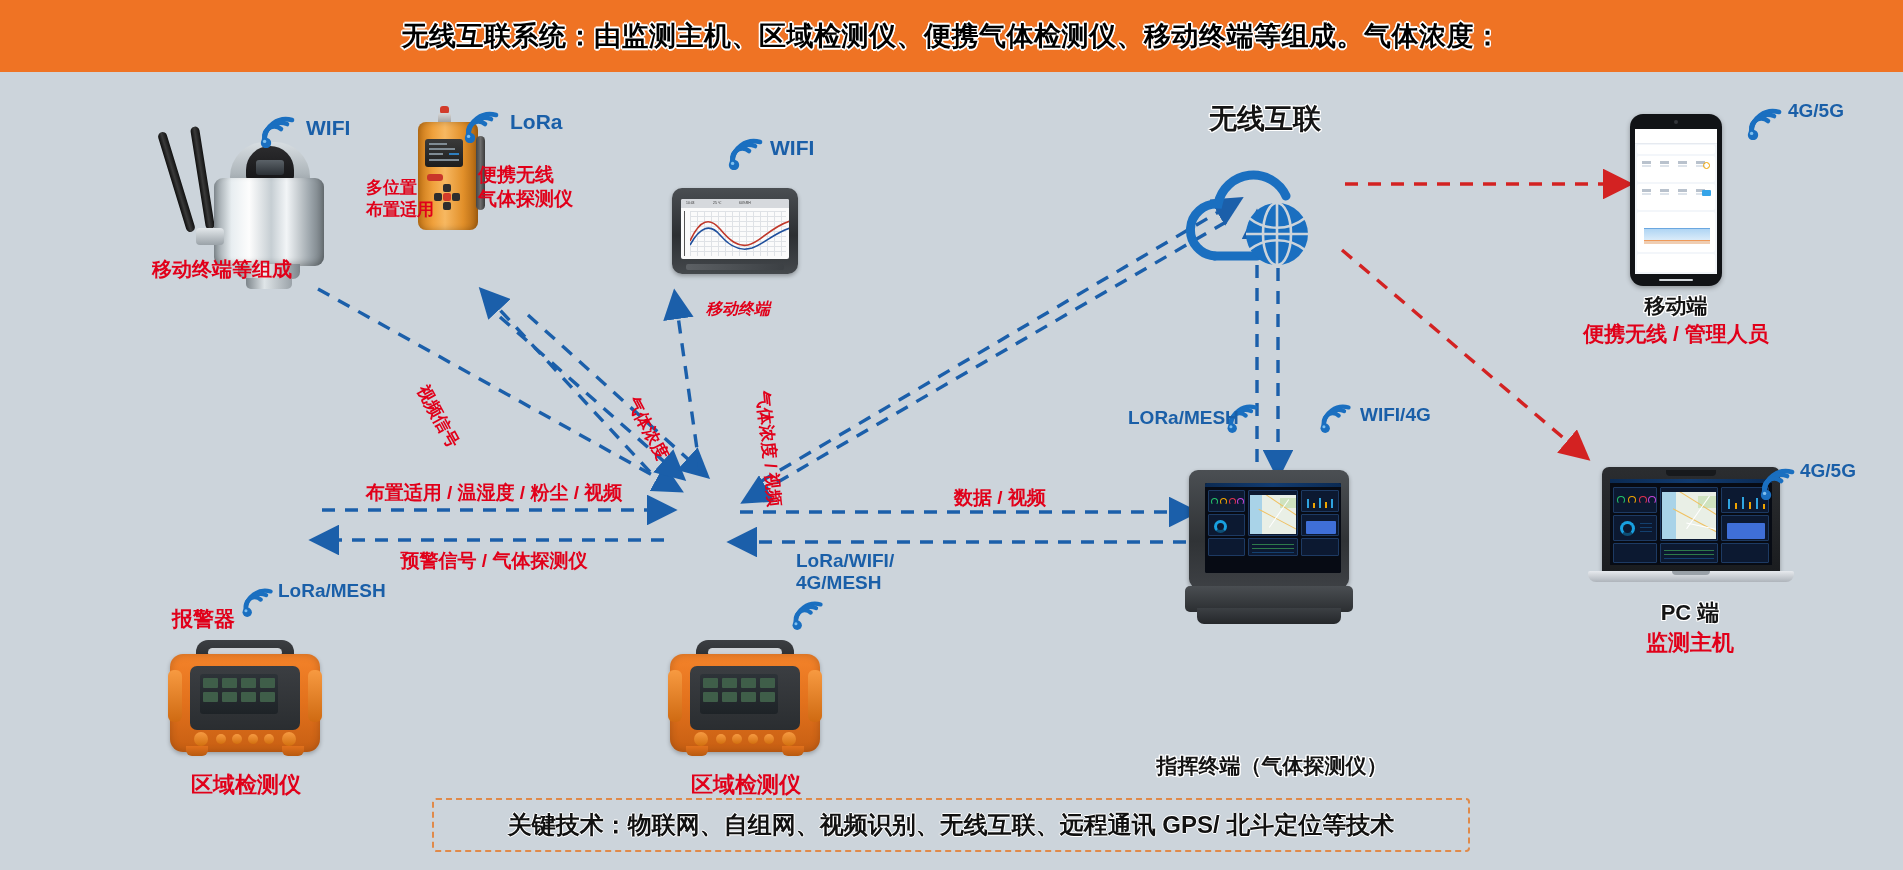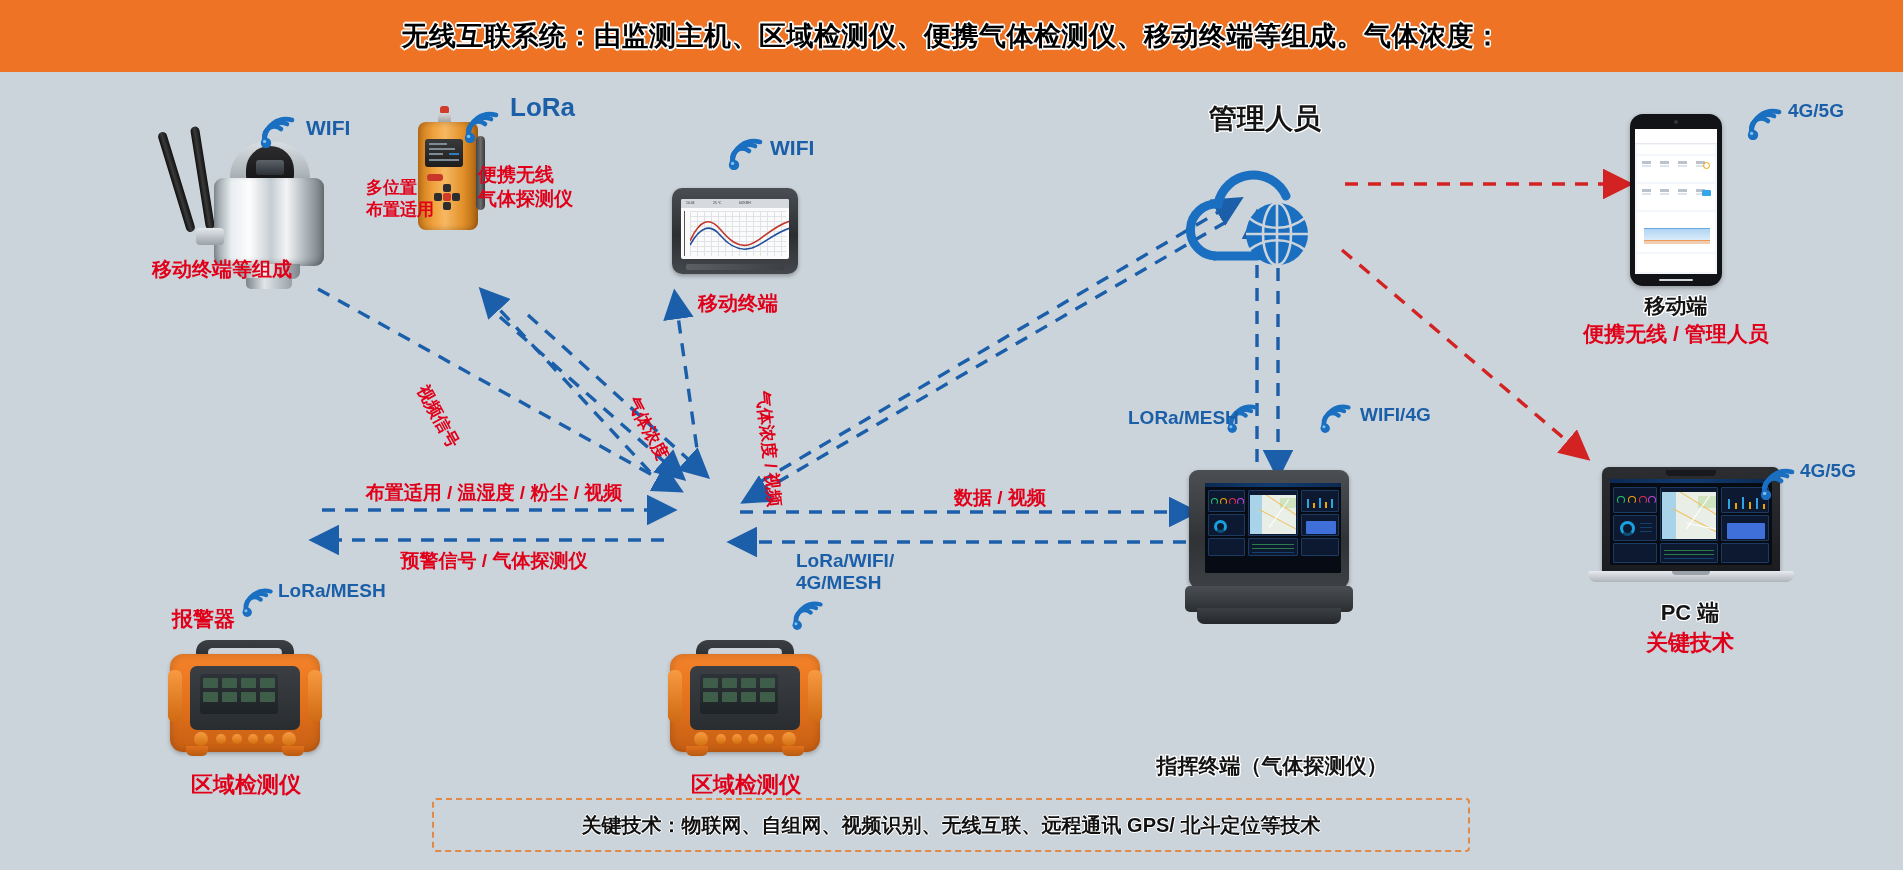--- a/index.html
+++ b/index.html
@@ -171,21 +171,21 @@
       background:linear-gradient(180deg,#2b2d30,#1a1c1f); box-shadow:0 2px 4px rgba(0,0,0,.3);}
   .pc .scr{ position:absolute; left:8px; top:12px; width:162px; height:86px; background:#070b14; overflow:hidden;}
   .pc .notch{ position:absolute; left:64px; top:3px; width:50px; height:6px; border-radius:0 0 4px 4px; background:#17191c;}
   .pc .deck{ position:absolute; left:0; top:104px; width:206px; height:11px; border-radius:2px 2px 8px 8px;
       background:linear-gradient(180deg,#e7eaee,#aeb4bb);}
   .pc .notch2{ position:absolute; left:84px; top:104px; width:38px; height:4px; border-radius:0 0 4px 4px; background:#9aa1a8;}
 
   
   #keybox{ position:absolute; border:2px dashed #e08a4a; border-radius:4px;
       display:flex; align-items:center; justify-content:center; }
-  #keybox span{ color:#111; font-size:20px; font-weight:bold; white-space:nowrap;
+  #keybox span{ color:#111; font-size:24px; font-weight:bold; white-space:nowrap;
       text-shadow: 1px 0 0 #fff,-1px 0 0 #fff,0 1px 0 #fff,0 -1px 0 #fff; text-align: right; }
 </style>
 </head>
 <body>
 
 <div id="header">
   <div id="header-title">无线互联系统：由监测主机、区域检测仪、便携气体检测仪、移动终端等组成。气体浓度：</div>
 </div>
 
 <div id="stage">
@@ -285,21 +285,21 @@
     <svg width="40" height="36" viewBox="0 0 40 36">
         <g fill="none" stroke="#1a6fc0" stroke-width="4.6" stroke-linecap="round">
       <path d="M6,28 A22,22 0 0 1 34,8"></path>
           <path d="M7,29 A16,16 0 0 1 29,12"></path>
           <path d="M8,30 A10,10 0 0 1 23,17"></path>
         </g>
       <circle cx="8" cy="31" r="5.2" fill="#1a6fc0"></circle>
         <circle cx="6.6" cy="29.4" r="1.7" fill="#7fc0ef"></circle>
       </svg>
   </div>
-  <div class="lbl lbl-blue" style="left:510px; top:20px; font-size:26px;">LoRa</div>
+  <div class="lbl lbl-blue" style="left:510px; top:38px; font-size:21px;">LoRa</div>
   <div class="lbl lbl-red" style="left:366px; top:106px; font-size:17px;">多位置</div>
   <div class="lbl lbl-red" style="left:366px; top:128px; font-size:17px;">布置适用</div>
   <div class="lbl lbl-red" style="left:478px; top:92px; font-size:19px;">便携无线</div>
   <div class="lbl lbl-red" style="left:478px; top:116px; font-size:19px;">气体探测仪</div>
 
   <div class="node tablet" style="left:672px; top:116px;">
     <div class="frame"></div>
     <div class="scr">
       <div class="bar">
         <span style="left:5px;">10:43</span>
@@ -321,37 +321,37 @@
         <g fill="none" stroke="#1a6fc0" stroke-width="4.6" stroke-linecap="round">
       <path d="M6,28 A22,22 0 0 1 34,8"></path>
           <path d="M7,29 A16,16 0 0 1 29,12"></path>
           <path d="M8,30 A10,10 0 0 1 23,17"></path>
         </g>
       <circle cx="8" cy="31" r="5.2" fill="#1a6fc0"></circle>
         <circle cx="6.6" cy="29.4" r="1.7" fill="#7fc0ef"></circle>
       </svg>
   </div>
   <div class="lbl lbl-blue" style="left:770px; top:64px; font-size:21px;">WIFI</div>
-  <div class="lbl lbl-red ctr" style="left:738px; top:220px; font-size:20px;">移动终端</div>
+  <div class="lbl lbl-red ctr" style="left:738px; top:228px; font-size:16px;font-style:italic;">移动终端</div>
 
   <div class="node" style="left:1185px; top:80px;">
     <svg width="160" height="120" viewBox="0 0 160 120">
       <path d="M30,104 A26,26 0 0 1 33,52 A36,36 0 0 1 101,44" fill="none" stroke="#1a6fc0" stroke-width="9" stroke-linecap="round"></path>
       <path d="M30,104 L72,104" fill="none" stroke="#1a6fc0" stroke-width="9" stroke-linecap="round"></path>
       <circle cx="92" cy="82" r="31" fill="#1a6fc0"></circle>
       <g stroke="#ccd4db" stroke-width="2.6" fill="none">
         <ellipse cx="92" cy="82" rx="14" ry="31"></ellipse>
         <line x1="92" y1="51" x2="92" y2="113"></line>
         <line x1="61" y1="82" x2="123" y2="82"></line>
         <path d="M64,66 A45,45 0 0 0 120,66"></path>
         <path d="M64,98 A45,45 0 0 1 120,98"></path>
       </g>
     </svg>
   </div>
-  <div class="lbl lbl-blk ctr" style="left:1265px; top:30px; font-size:28px;">管理人员</div>
+  <div class="lbl lbl-blk ctr" style="left:1265px; top:30px; font-size:28px;">无线互联</div>
 
   <div class="node phone" style="left:1630px; top:42px;">
     <div class="body"></div>
     <div class="cam"></div>
     <div class="scr">
       <div class="tbar"></div>
       <div class="hd"></div>
       <div class="card" style="top:16px; height:9px;"></div>
       <div class="card" style="top:27px; height:26px;">
         <div class="kpi" style="left:5px; top:5px;">
@@ -484,21 +484,21 @@
       <path d="M6,28 A22,22 0 0 1 34,8"></path>
           <path d="M7,29 A16,16 0 0 1 29,12"></path>
           <path d="M8,30 A10,10 0 0 1 23,17"></path>
         </g>
       <circle cx="8" cy="31" r="5.2" fill="#1a6fc0"></circle>
         <circle cx="6.6" cy="29.4" r="1.7" fill="#7fc0ef"></circle>
       </svg>
   </div>
   <div class="lbl lbl-blue" style="left:1800px; top:388px; font-size:19px;">4G/5G</div>
   <div class="lbl lbl-blk ctr" style="left:1690px; top:528px; font-size:22px;">PC 端</div>
-  <div class="lbl lbl-red ctr" style="left:1690px; top:558px; font-size:22px;">关键技术</div>
+  <div class="lbl lbl-red ctr" style="left:1690px; top:558px; font-size:22px;">监测主机</div>
 
   <div class="node rugged" style="left:1185px; top:398px;">
     <div class="lug" style="left:16px;"></div>
     <div class="lug" style="right:16px;"></div>
     <div class="lid">
       <div class="scr">
         <div class="dash">
           <div class="ttl"></div>
           <div class="panel" style="left:3px; top:7px; width:37px; height:22px;">
             <div class="gauge" style="left:2px; top:7px; width:7px; height:7px; border-color:#25c26a #25c26a transparent #25c26a;"></div>

